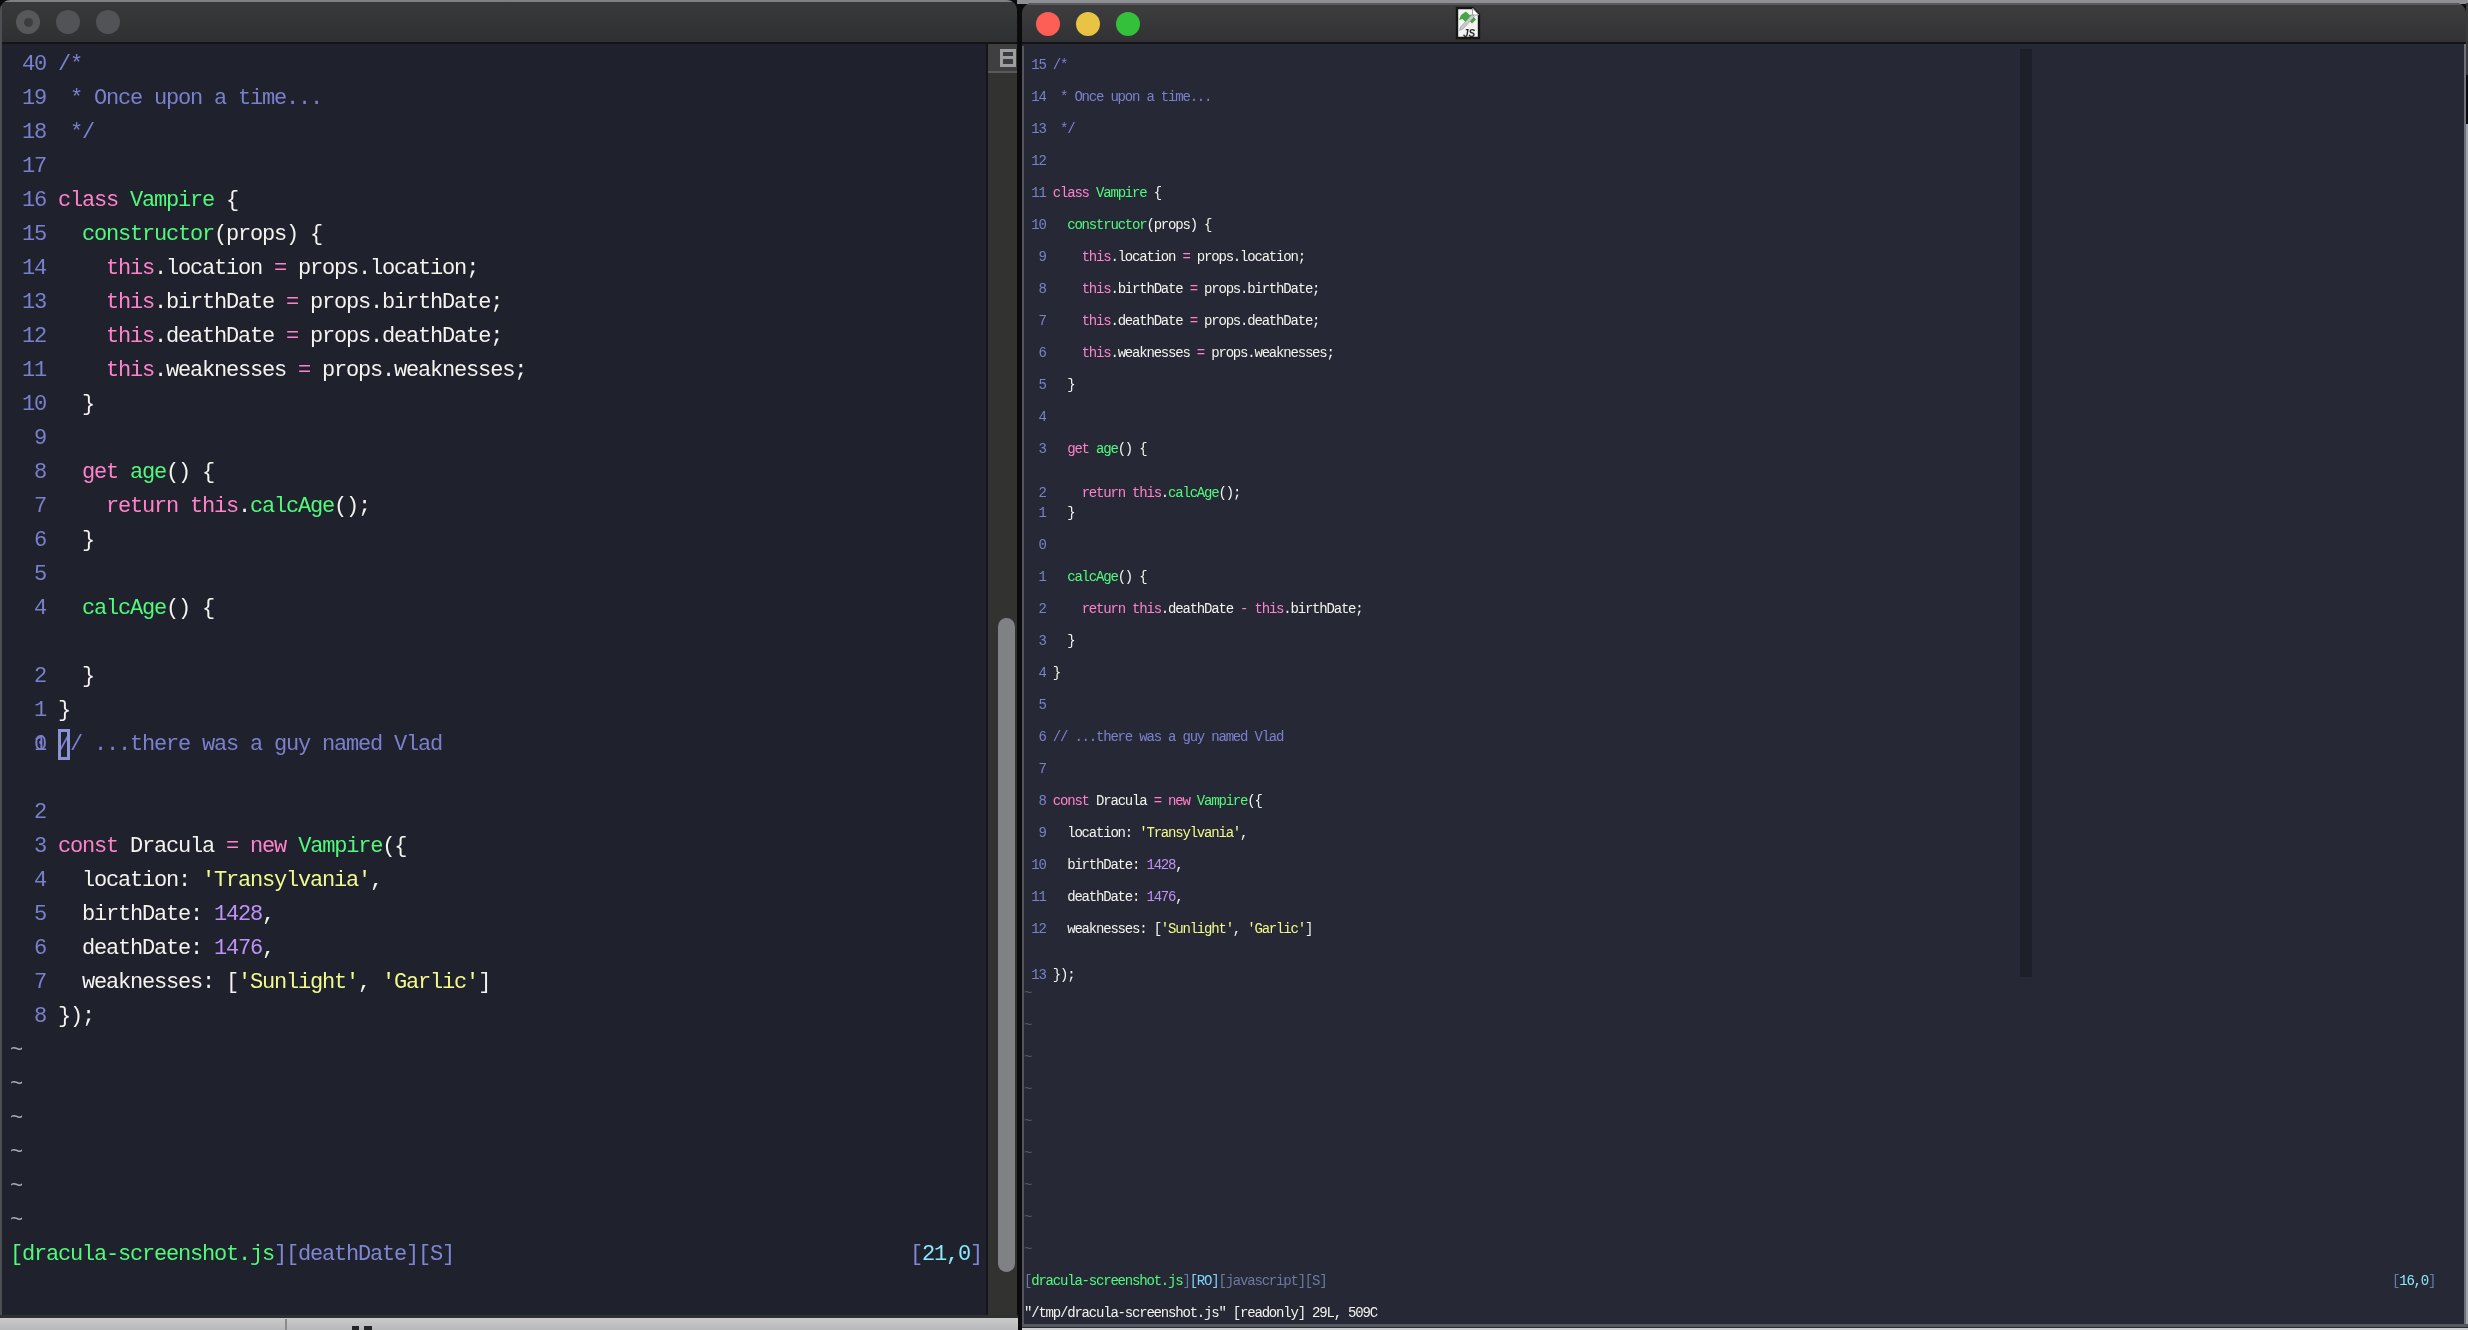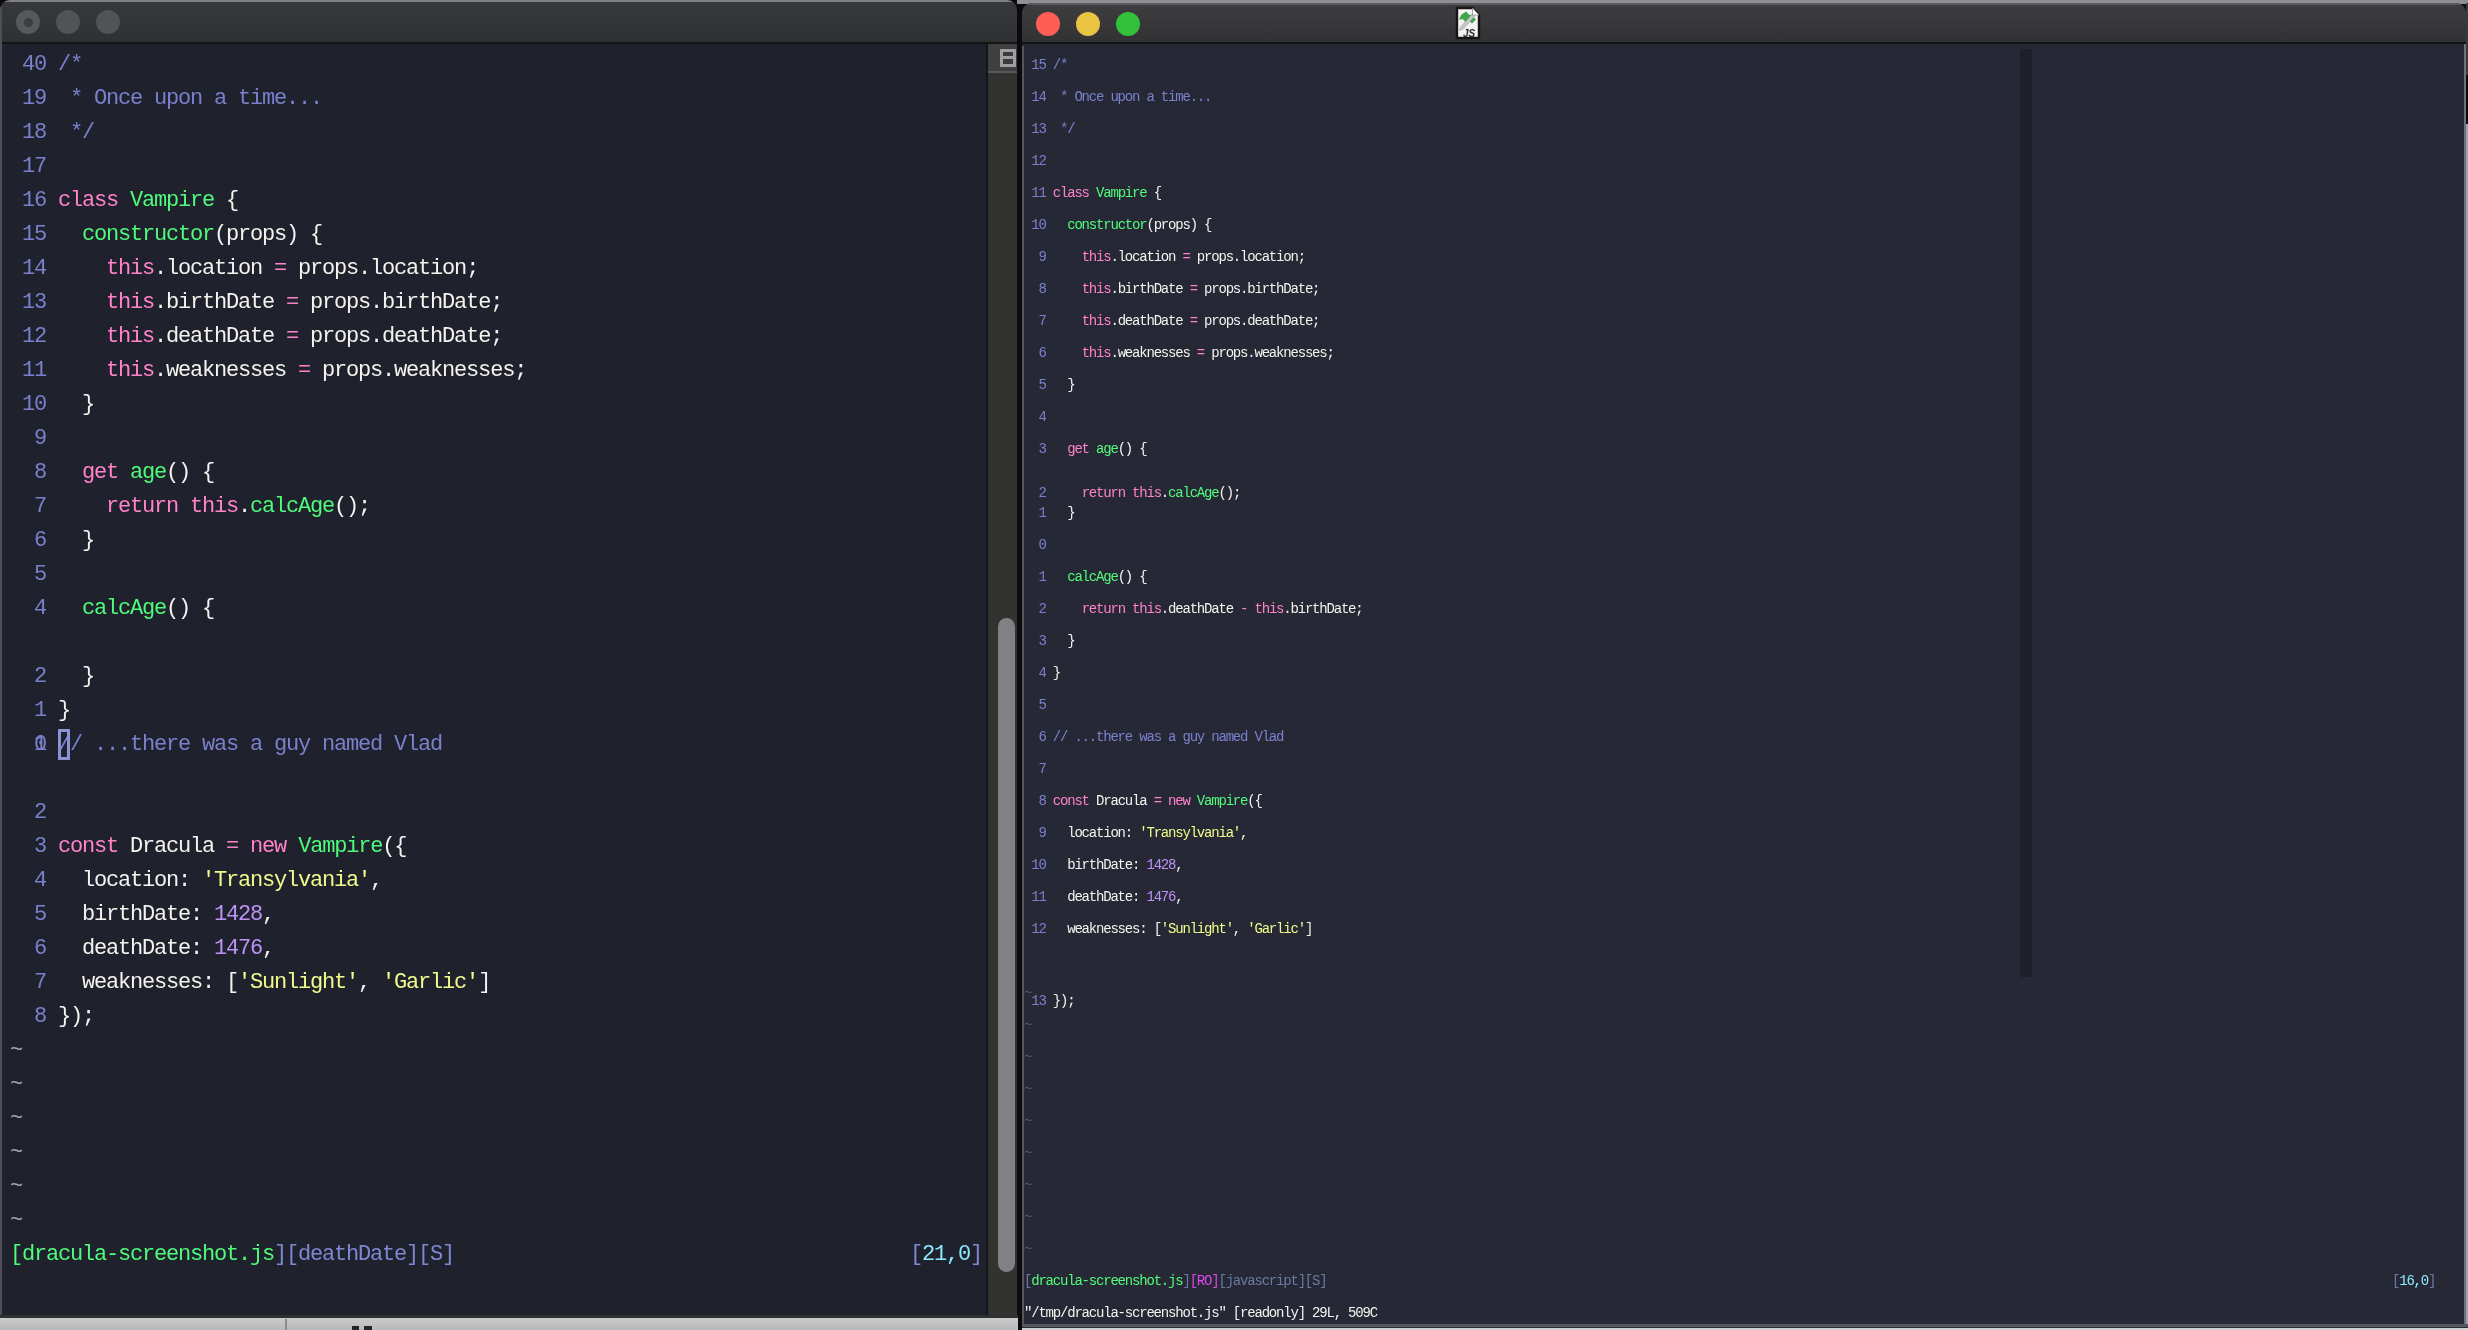--- a/index.html
+++ b/index.html
@@ -120,26 +120,26 @@
 <div class="rr" style="top:622px"><i style="color:#7b80cd">  3 </i><i style="color:#f4f3ee">  }</i></div>
 <div class="rr" style="top:654px"><i style="color:#7b80cd">  4 </i><i style="color:#f4f3ee">}</i></div>
 <div class="rr" style="top:686px"><i style="color:#7b80cd">  5 </i></div>
 <div class="rr" style="top:718px"><i style="color:#7b80cd">  6 </i><i style="color:#7b80cd">// ...there was a guy named Vlad</i></div>
 <div class="rr" style="top:750px"><i style="color:#7b80cd">  7 </i></div>
 <div class="rr" style="top:782px"><i style="color:#7b80cd">  8 </i><i style="color:#ff82cb">const</i><i style="color:#f4f3ee"> Dracula </i><i style="color:#ff82cb">=</i><i style="color:#f4f3ee"> </i><i style="color:#ff82cb">new</i><i style="color:#f4f3ee"> </i><i style="color:#50fa7b">Vampire</i><i style="color:#f4f3ee">({</i></div>
 <div class="rr" style="top:814px"><i style="color:#7b80cd">  9 </i><i style="color:#f4f3ee">  location: </i><i style="color:#f1fa8c">'Transylvania'</i><i style="color:#f4f3ee">,</i></div>
 <div class="rr" style="top:846px"><i style="color:#7b80cd"> 10 </i><i style="color:#f4f3ee">  birthDate: </i><i style="color:#bd93f9">1428</i><i style="color:#f4f3ee">,</i></div>
 <div class="rr" style="top:878px"><i style="color:#7b80cd"> 11 </i><i style="color:#f4f3ee">  deathDate: </i><i style="color:#bd93f9">1476</i><i style="color:#f4f3ee">,</i></div>
 <div class="rr" style="top:910px"><i style="color:#7b80cd"> 12 </i><i style="color:#f4f3ee">  weaknesses: [</i><i style="color:#f1fa8c">'Sunlight'</i><i style="color:#f4f3ee">, </i><i style="color:#f1fa8c">'Garlic'</i><i style="color:#f4f3ee">]</i></div>
-<div class="rr" style="top:982px"><i style="color:#7b80cd"> 13 </i><i style="color:#f4f3ee">});</i></div>
+<div class="rr" style="top:956px"><i style="color:#7b80cd"> 13 </i><i style="color:#f4f3ee">});</i></div>
 <div class="rr" style="top:974px"><i style="color:#565a6f">~</i></div>
 <div class="rr" style="top:1006px"><i style="color:#565a6f">~</i></div>
 <div class="rr" style="top:1038px"><i style="color:#565a6f">~</i></div>
 <div class="rr" style="top:1070px"><i style="color:#565a6f">~</i></div>
 <div class="rr" style="top:1102px"><i style="color:#565a6f">~</i></div>
 <div class="rr" style="top:1134px"><i style="color:#565a6f">~</i></div>
 <div class="rr" style="top:1166px"><i style="color:#565a6f">~</i></div>
 <div class="rr" style="top:1198px"><i style="color:#565a6f">~</i></div>
 <div class="rr" style="top:1230px"><i style="color:#565a6f">~</i></div>
-<div class="rr" style="top:1262px"><i style="color:#6b7aa3">[</i><i style="color:#50fa7b">dracula-screenshot.js</i><i style="color:#6b7aa3">]</i><i style="color:#d946ef">[RO]</i><i style="color:#6b7aa3">[javascript][S]</i></div>
+<div class="rr" style="top:1262px"><i style="color:#6b7aa3">[</i><i style="color:#50fa7b">dracula-screenshot.js</i><i style="color:#6b7aa3">]</i><i style="color:#7dd3fc">[RO]</i><i style="color:#6b7aa3">[javascript][S]</i></div>
 <div class="rr" style="top:1262px;left:1370px"><i style="color:#6b7aa3">[</i><i style="color:#8be9fd">16,0</i><i style="color:#6b7aa3">]</i></div>
 <div class="rr" style="top:1294px"><i style="color:#f4f3ee">"/tmp/dracula-screenshot.js" [readonly] 29L, 509C</i></div>
 </div>
 
 </body></html>

